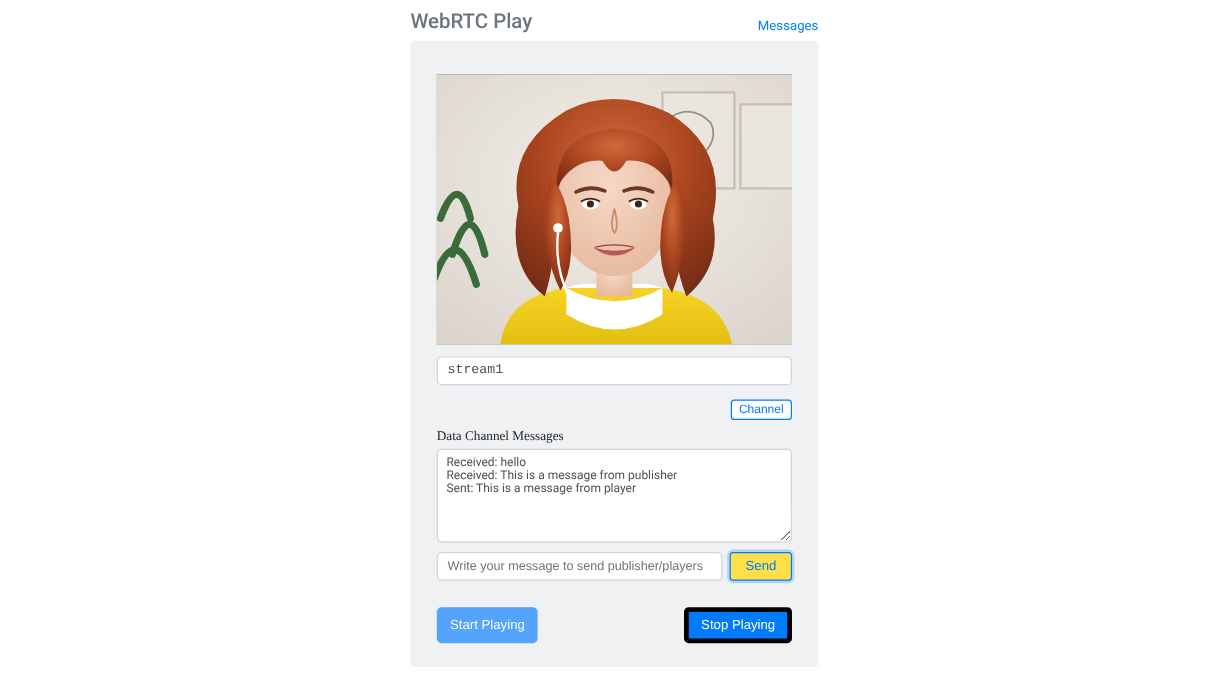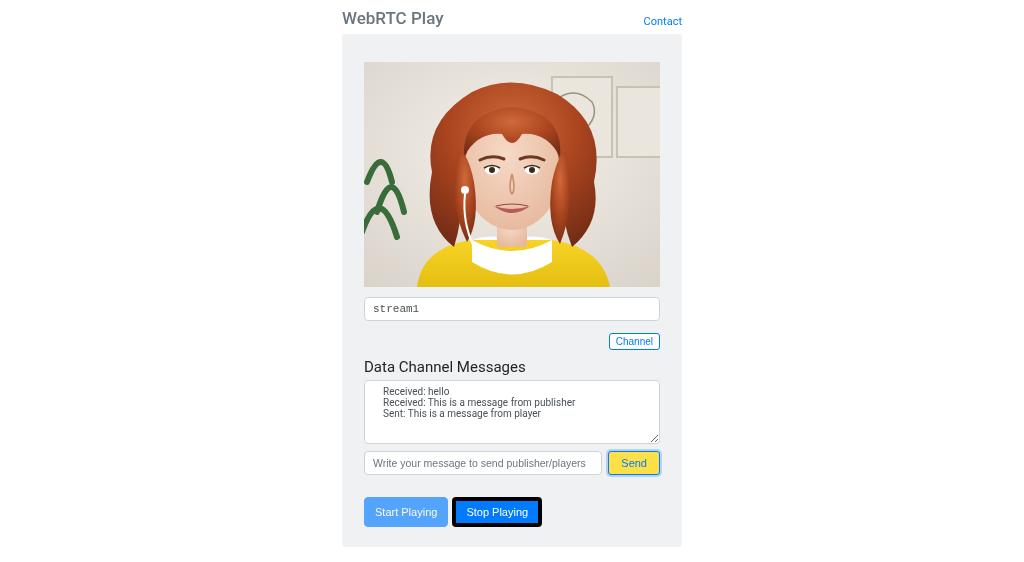--- a/index.html
+++ b/index.html
@@ -71,33 +71,34 @@
     .btn-options {
       background: #fff;
       border: 1px solid #007bff;
       color: #007bff;
       border-radius: 3px;
       padding: 2px 6px;
       font-size: 10px;
       cursor: pointer;
     }
     .section-label {
-      font-size: 15px;
+      font-size: 11px;
       color: #212529;
       margin-top: 8px;
       margin-bottom: 4px;
       display: block;
+      font-family: Liberation Serif, serif;
     }
     .messages-area {
       width: 100%;
-      height: 64px;
+      height: 78px;
       background: #fff;
       border: 1px solid #ced4da;
       border-radius: 4px;
-      padding: 5px 18px;
+      padding: 5px 7px;
       font-size: 10px;
       color: #495057;
       resize: both;
       font-family: inherit;
       overflow: auto;
     }
     .send-row {
       display: flex;
       gap: 6px;
       margin-top: 4px;
@@ -119,21 +120,21 @@
       border: 1px solid #007bff;
       color: #007bff;
       border-radius: 3px;
       padding: 4px 12px;
       font-size: 11px;
       cursor: pointer;
       box-shadow: 0 0 0 2px rgba(0,123,255,0.25);
     }
     .playback-row {
       display: flex;
-      justify-content: flex-start;
+      justify-content: space-between;
       gap: 4px;
       margin-top: 22px;
     }
     .btn-start {
       background: #007bff;
       border: 1px solid #007bff;
       color: #fff;
       border-radius: 4px;
       padding: 5px 10px;
       font-size: 11px;
@@ -148,21 +149,21 @@
       padding: 5px 10px;
       font-size: 11px;
       cursor: pointer;
     }
   </style>
 </head>
 <body>
 
 <div class="header-bar">
   <div class="page-title">WebRTC Play</div>
-  <a href="#" class="contact-link">Contact</a>
+  <a href="#" class="contact-link">Messages</a>
 </div>
 
 <div class="container">
   <div class="main-panel">
     <div class="video-frame">
       <svg viewBox="0 0 300 225" preserveAspectRatio="xMidYMid slice">
         <defs>
           <radialGradient id="bgGrad" cx="50%" cy="40%" r="80%">
             <stop offset="0%" stop-color="#f4efe9"></stop>
             <stop offset="100%" stop-color="#d8d2c9"></stop>

